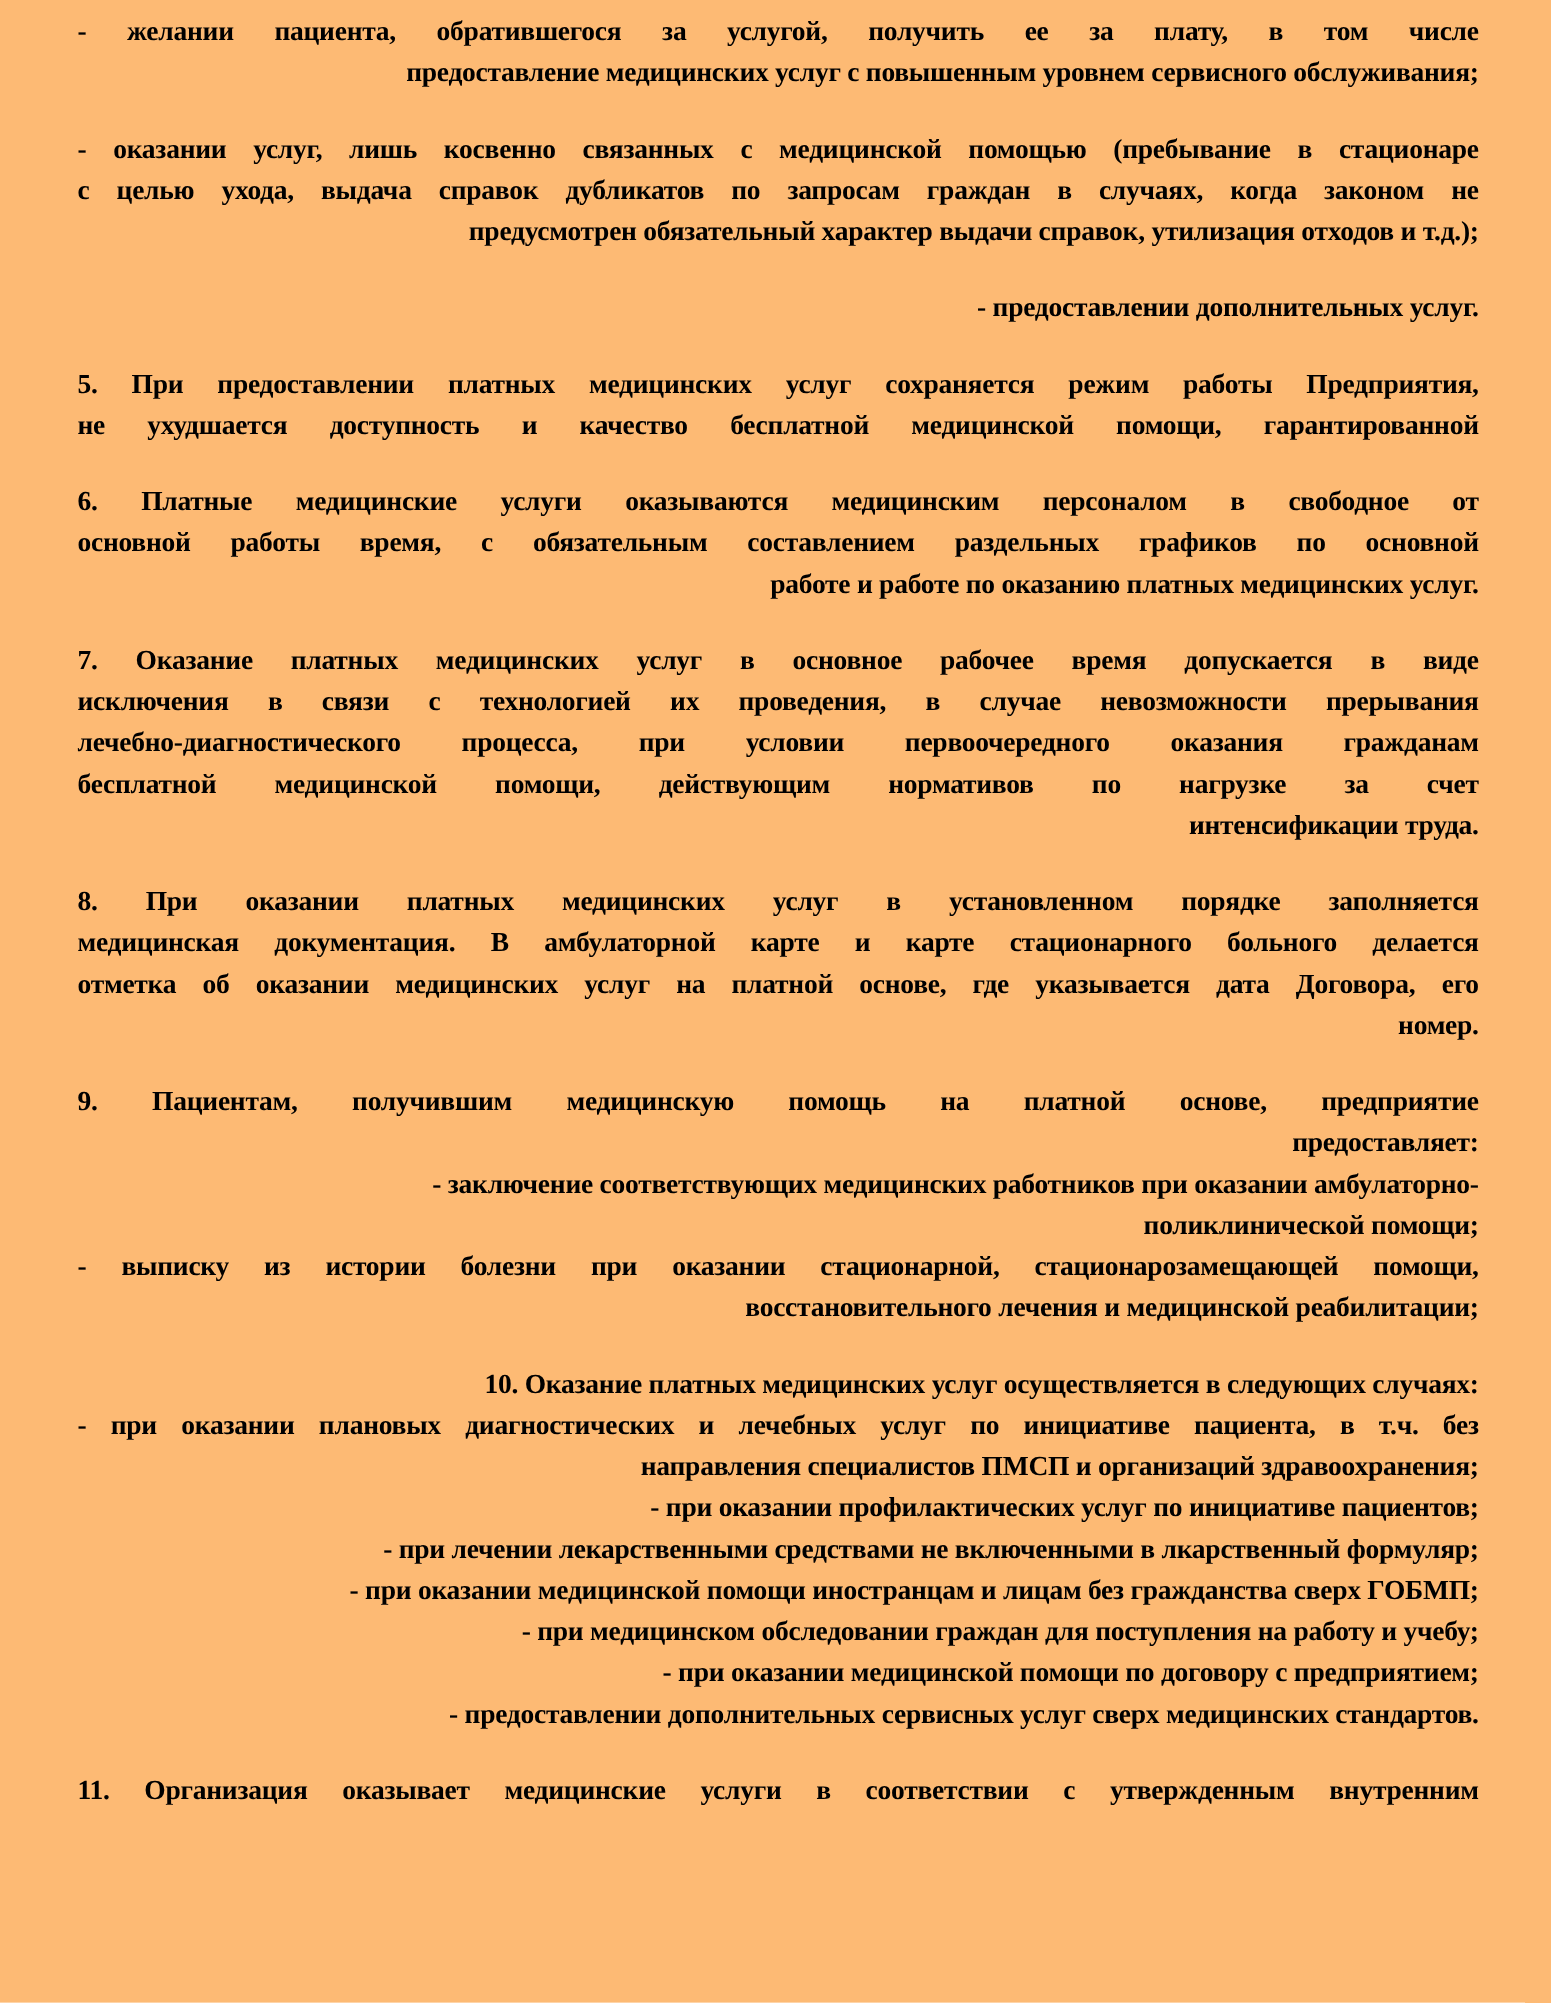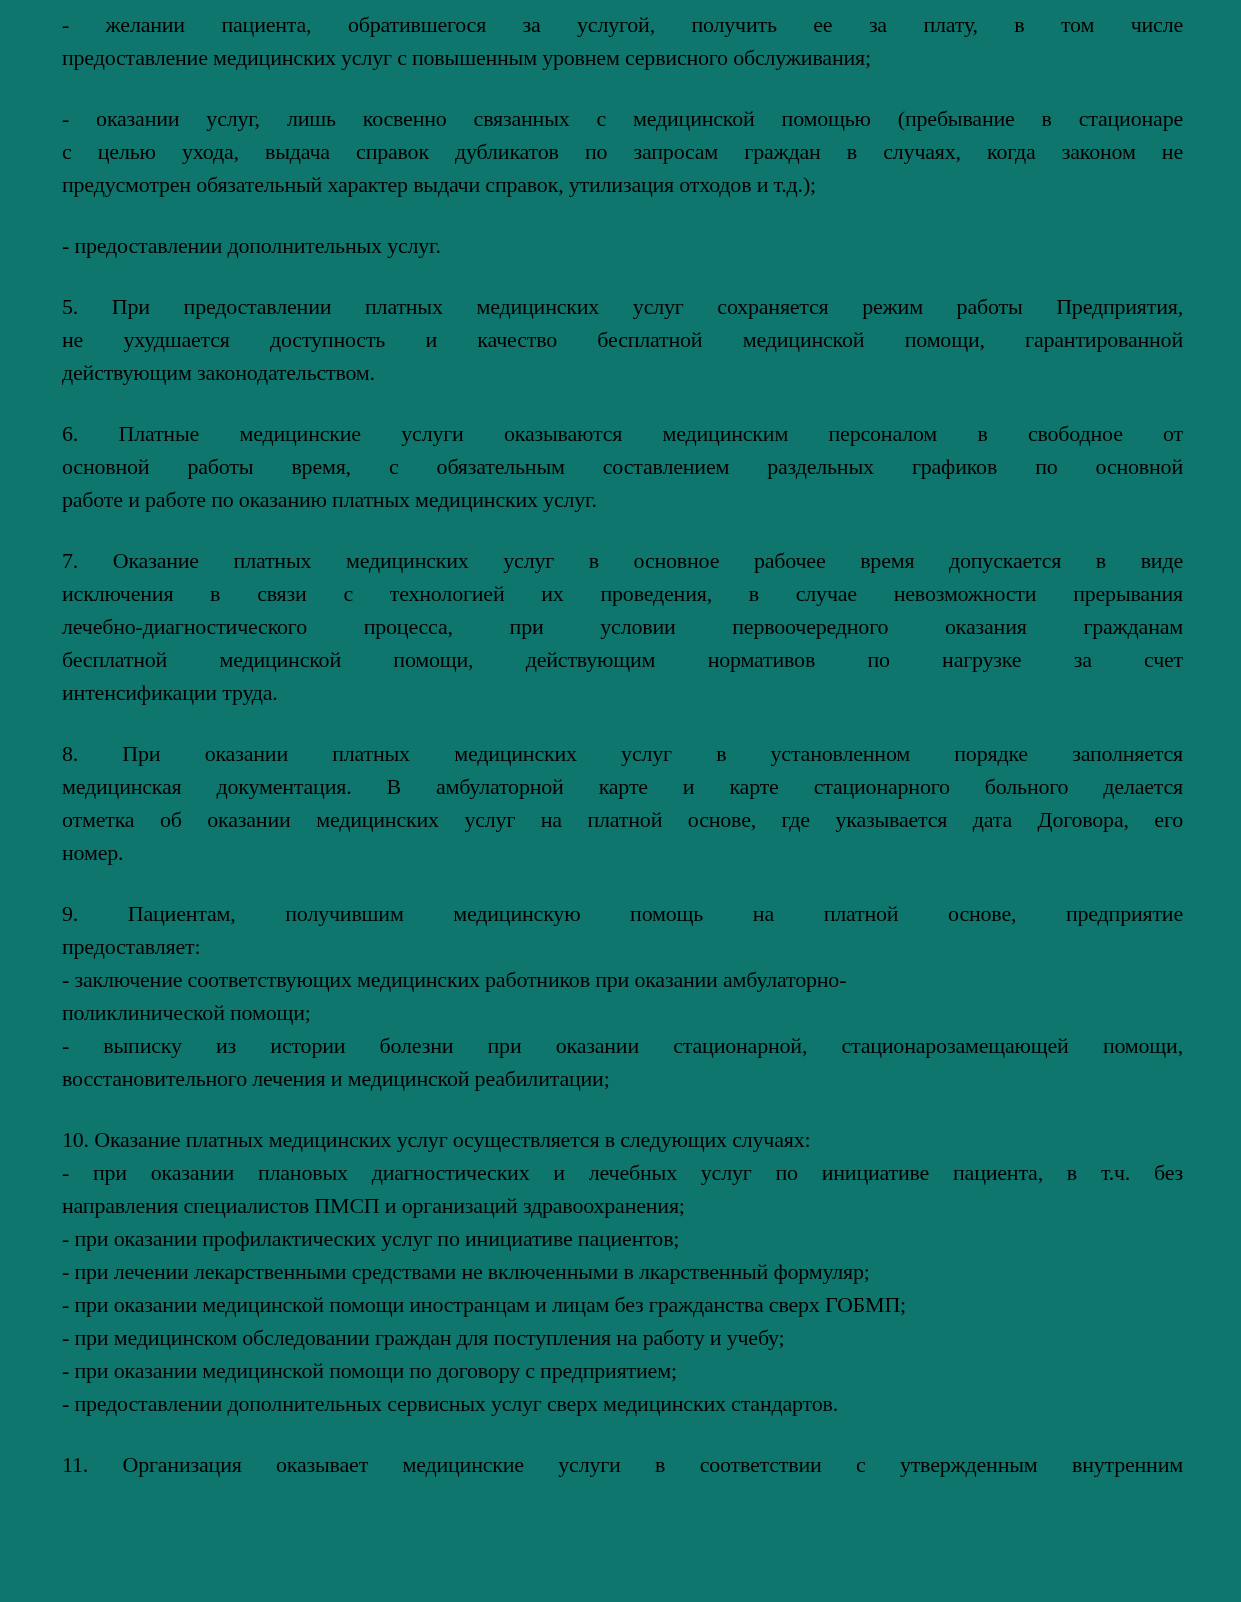--- a/index.html
+++ b/index.html
@@ -14,33 +14,34 @@
     color: #000000;
     font-family: "Liberation Serif", "DejaVu Serif", serif;
     font-size: 22px;
     font-weight: 400;
   }
   .page {
     box-sizing: border-box;
     width: 1241px;
     height: 1602px;
     padding: 8px 58px 0 62px;
-    background: #0f766e;
+    background: #fdba74;
+    font-weight: bold;
   }
   .para {
     margin-top: 28px;
   }
   .para:first-child {
     margin-top: 0;
   }
   .ln {
     line-height: 33px;
     letter-spacing: -0.2px;
     white-space: nowrap;
-    text-align: left;
+    text-align: right;
   }
   
   .ln.j {
     white-space: normal;
     text-align: justify;
     text-align-last: justify;
   }
 </style>
 </head>
 <body>
@@ -58,21 +59,20 @@
     <div class="ln">предусмотрен обязательный характер выдачи справок, утилизация отходов и т.д.);</div>
   </div>
 
   <div class="para">
     <div class="ln">- предоставлении дополнительных услуг.</div>
   </div>
 
   <div class="para">
     <div class="ln j">5. При предоставлении платных медицинских услуг сохраняется режим работы Предприятия,</div>
     <div class="ln j">не ухудшается доступность и качество бесплатной медицинской помощи, гарантированной</div>
-    <div class="ln">действующим законодательством.</div>
   </div>
 
   <div class="para">
     <div class="ln j">6. Платные медицинские услуги оказываются медицинским персоналом в свободное от</div>
     <div class="ln j">основной работы время, с обязательным составлением раздельных графиков по основной</div>
     <div class="ln">работе и работе по оказанию платных медицинских услуг.</div>
   </div>
 
   <div class="para">
     <div class="ln j">7. Оказание платных медицинских услуг в основное рабочее время допускается в виде</div>

